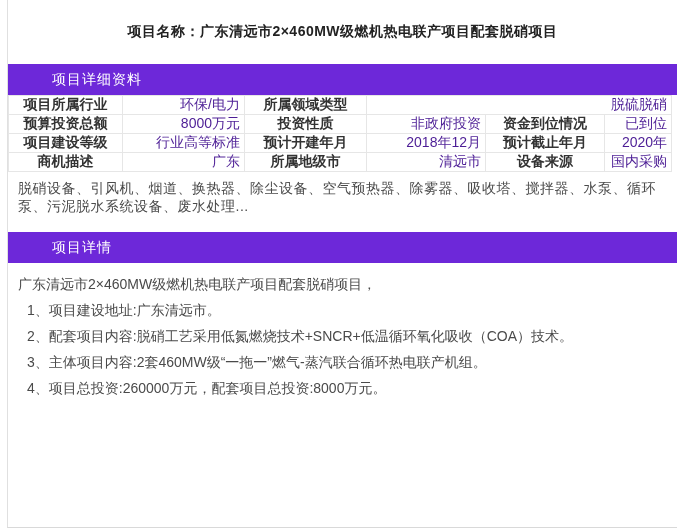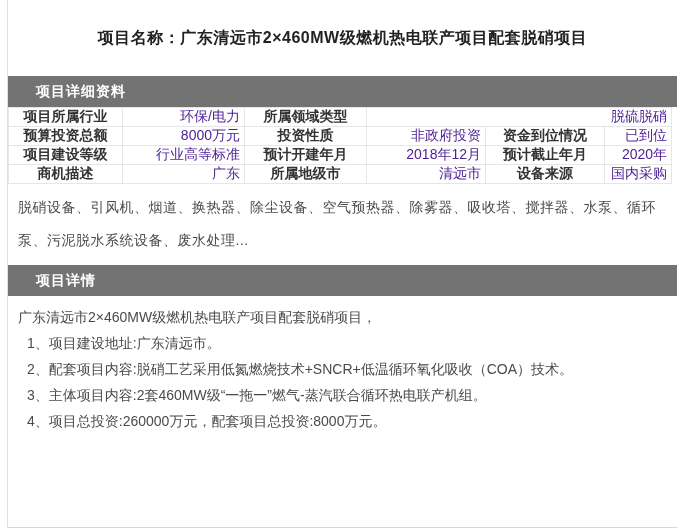--- a/index.html
+++ b/index.html
@@ -10,37 +10,37 @@
     font-family: "Liberation Sans", "DejaVu Sans", sans-serif;
   }
   .page {
     width: 670px;
     min-height: 528px;
     margin-left: 7px;
     border-left: 1px solid #e0e0e0;
     border-bottom: 1px solid #d9d9d9;
   }
   .title-bar {
-    height: 76px;
+    height: 64px;
     display: flex;
     align-items: center;
     justify-content: center;
-    font-size: 16px;
+    font-size: 14px;
     font-weight: bold;
     color: #222222;
     letter-spacing: 0.5px;
   }
   .section-header {
-    background: #737373;
+    background: #6d28d9;
     color: #ffffff;
     font-size: 14px;
-    font-weight: bold;
+    font-weight: normal;
     height: 31px;
     line-height: 31px;
-    padding-left: 28px;
+    padding-left: 44px;
     letter-spacing: 1px;
   }
   .section-header.gap-top { margin-top: 2px; }
   table.details-table {
     width: 663px;
     border-collapse: collapse;
     table-layout: fixed;
   }
   .details-table td {
     border: 1px solid #e6e6e6;
@@ -59,21 +59,21 @@
   .details-table td.val {
     color: #4c1d95;
     text-align: right;
   }
   .text-block {
     font-size: 14px;
     color: #4a4a4a;
   }
   .equipment-block {
     padding: 7px 10px 8px 10px;
-    line-height: 33px;
+    line-height: 18px;
     letter-spacing: 0.5px;
     min-height: 60px;
   }
   .detail-block {
     padding: 8px 10px 10px 10px;
     line-height: 26px;
   }
   .detail-block p { margin: 0; }
   .detail-block p.item { padding-left: 9px; }
 </style>

